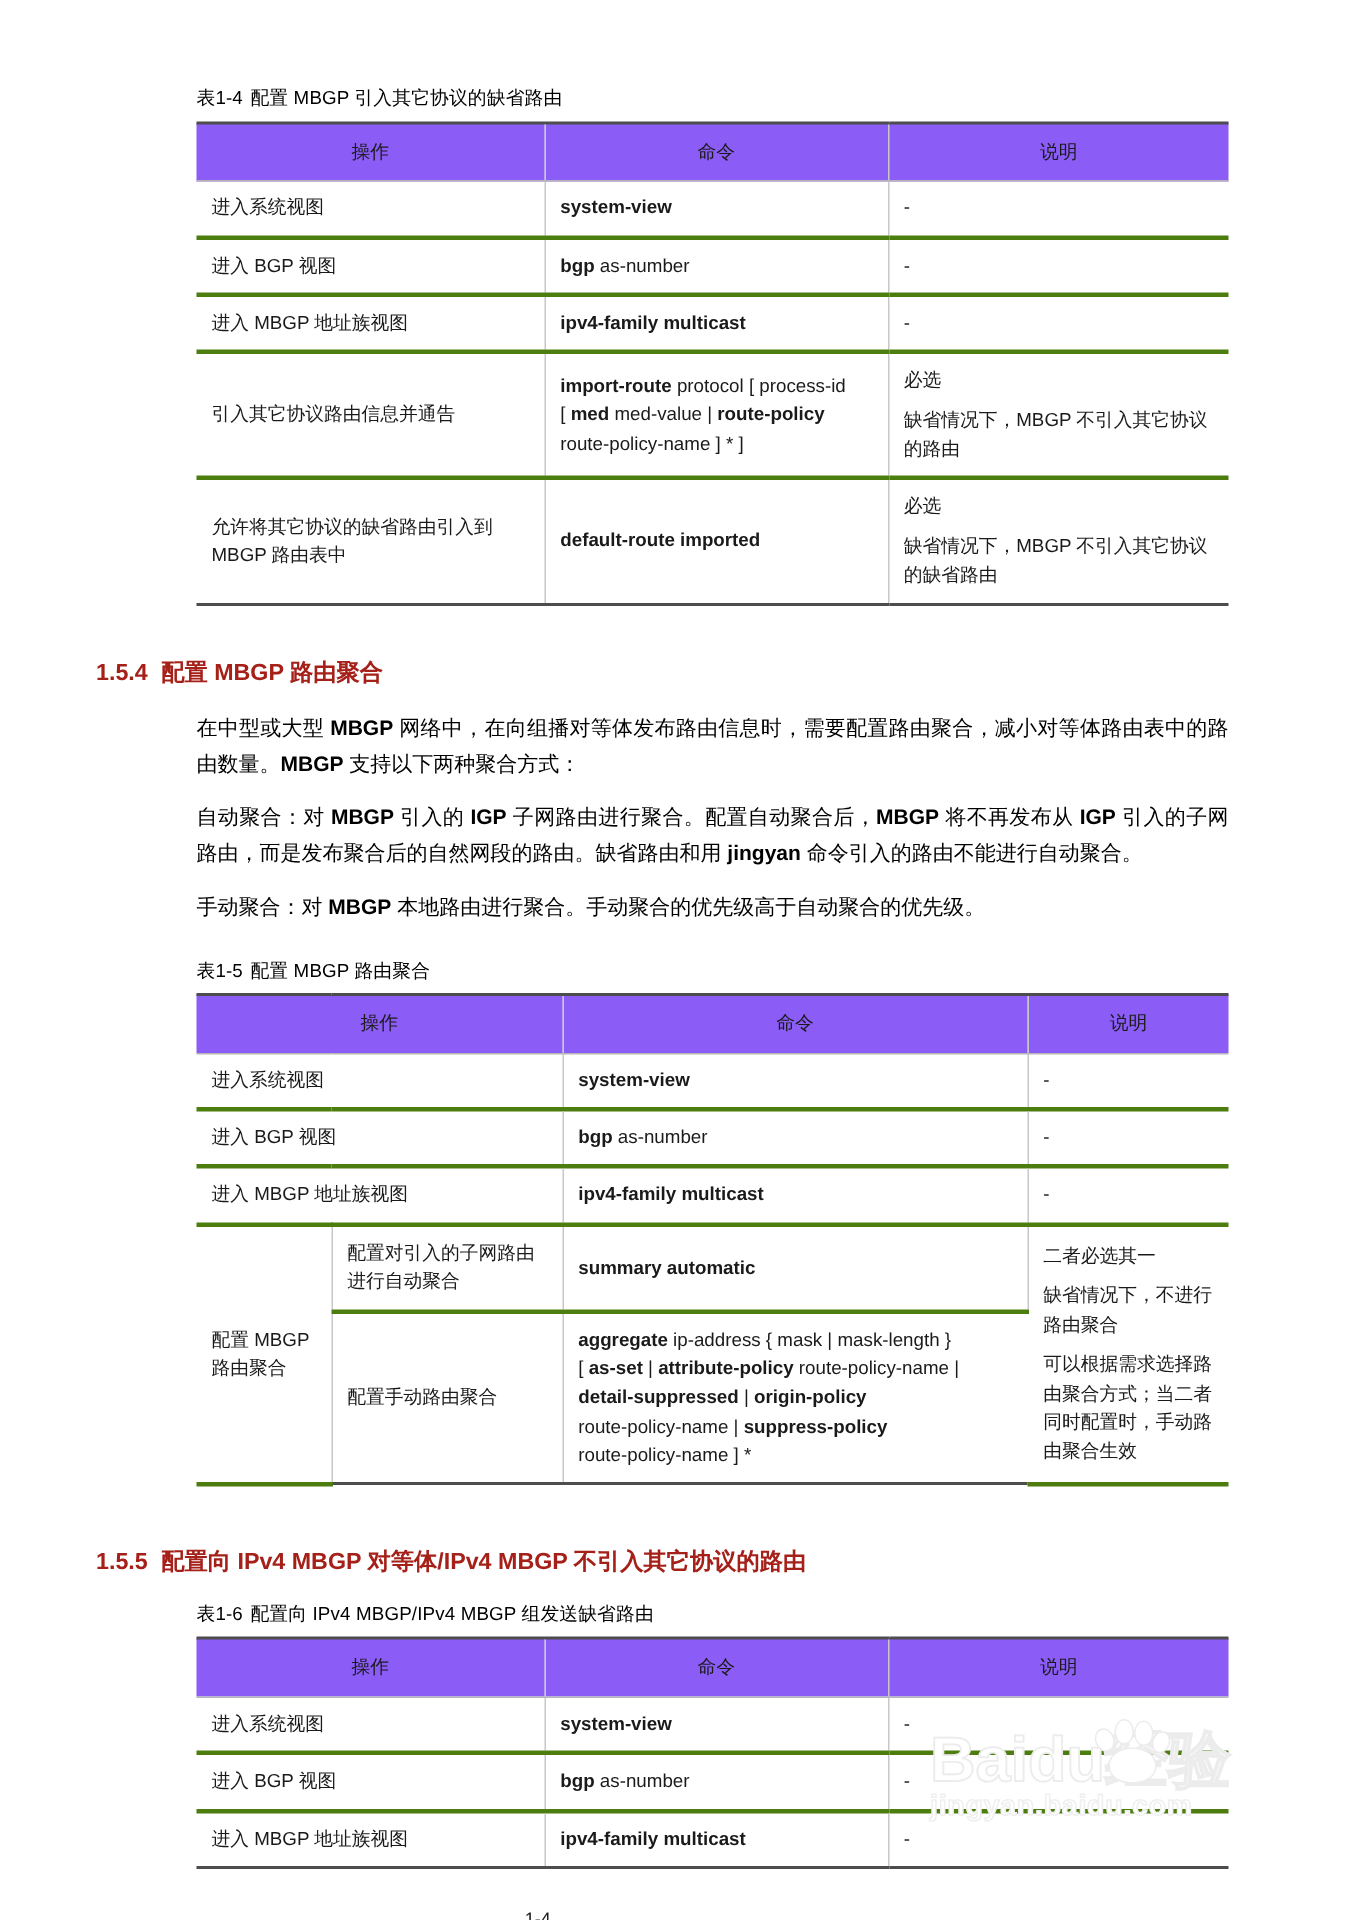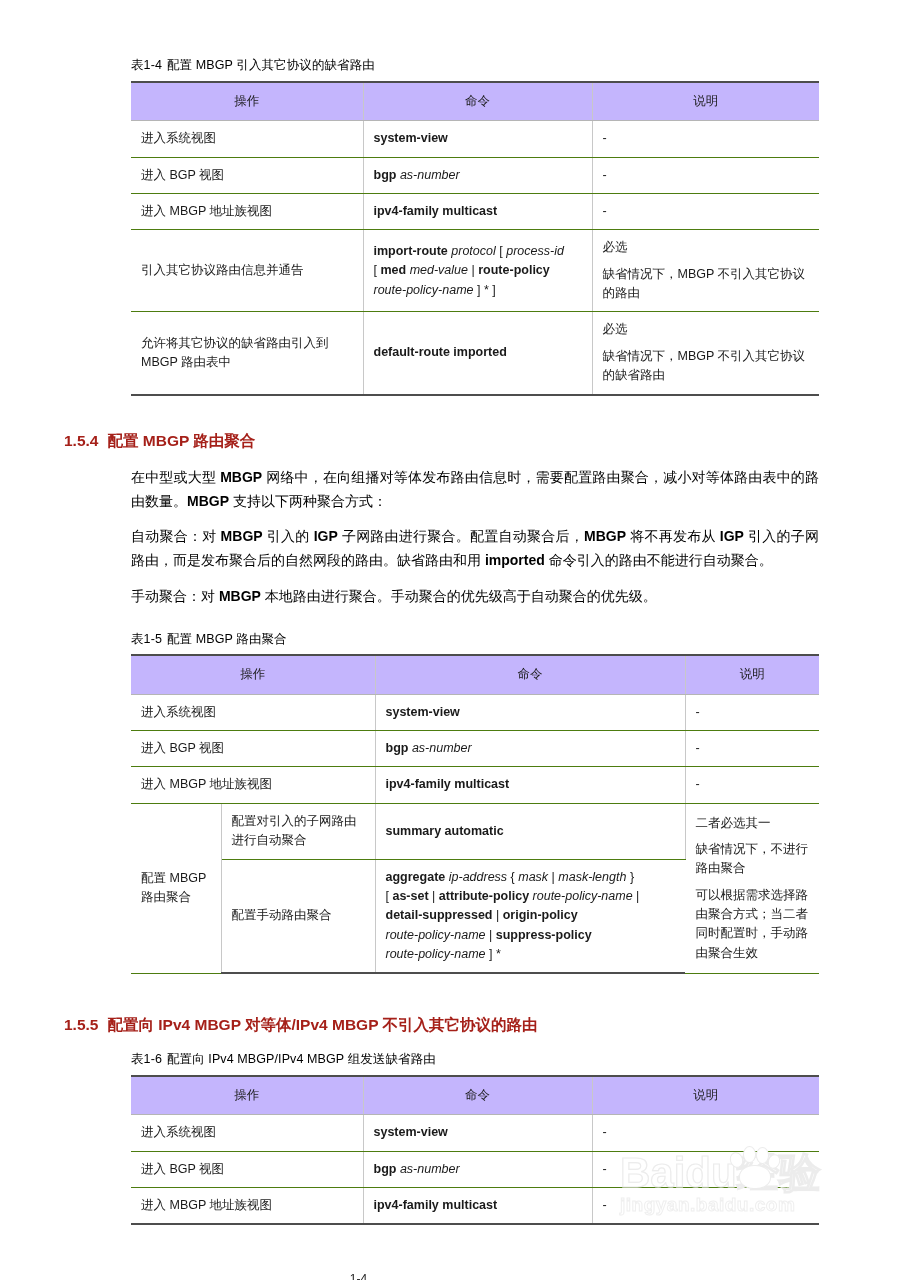--- a/index.html
+++ b/index.html
@@ -42,44 +42,44 @@
   
   table.doc-table {
     border-collapse: collapse;
     width: 688px;
     table-layout: fixed;
     font-size: 12.5px;
     color: #1a1a1a;
   }
   table.doc-table td, table.doc-table th {
     border: none;
-    border-bottom: 1px solid #4d7c0f;
+    border-bottom: 3px solid #4d7c0f;
     border-right: 1px solid #c8c8c8;
     padding: 8px 10px;
     vertical-align: middle;
     text-align: left;
     line-height: 1.55;
     word-break: break-word;
   }
   table.doc-table td:last-child, table.doc-table th:last-child {
     border-right: none;
   }
   table.doc-table thead th {
-    background: #c4b5fd;
+    background: #8b5cf6;
     font-weight: normal;
     text-align: center;
     border-top: 2px solid #4d4d4d;
     border-bottom: 1px solid #b5b5b5;
     padding: 9px 10px;
   }
   table.doc-table tbody tr:last-child td {
     border-bottom: 2px solid #4d4d4d;
   }
   .cmd { font-weight: bold; }
-  .var { font-style: italic; font-weight: normal; }
+  .var { font-weight: normal; }
   .desc-line { margin: 0; }
   .desc-line + .desc-line { margin-top: 7px; }
   .cell-multiline { line-height: 1.6; }
   td.mid { vertical-align: middle; }
   td.top { vertical-align: top; }
 
   
   h2.sec-heading {
     color: #a52019;
     font-size: 15.5px;
@@ -235,21 +235,21 @@
 
     <h2 class="sec-heading" style="margin-left: -67px; color: rgb(165, 32, 25);">
       <span class="sec-num">1.5.4</span><span>配置 MBGP 路由聚合</span>
     </h2>
 
     <div class="sp-h-to-p"></div>
 
     <div>
       <p class="body-text">在中型或大型 <b>MBGP</b> 网络中，在向组播对等体发布路由信息时，需要配置路由聚合，减小对等体路由表中的路由数量。<b>MBGP</b> 支持以下两种聚合方式：</p>
       <div class="sp-p"></div>
-      <p class="body-text">自动聚合：对 <b>MBGP</b> 引入的 <b>IGP</b> 子网路由进行聚合。配置自动聚合后，<b>MBGP</b> 将不再发布从 <b>IGP</b> 引入的子网路由，而是发布聚合后的自然网段的路由。缺省路由和用 <b>imported</b> 命令引入的路由不能进行自动聚合。</p>
+      <p class="body-text">自动聚合：对 <b>MBGP</b> 引入的 <b>IGP</b> 子网路由进行聚合。配置自动聚合后，<b>MBGP</b> 将不再发布从 <b>IGP</b> 引入的子网路由，而是发布聚合后的自然网段的路由。缺省路由和用 <b>jingyan</b> 命令引入的路由不能进行自动聚合。</p>
       <div class="sp-p"></div>
       <p class="body-text">手动聚合：对 <b>MBGP</b> 本地路由进行聚合。手动聚合的优先级高于自动聚合的优先级。</p>
     </div>
 
     <div class="sp-before-cap"></div>
 
     <div class="tbl-caption">
       <span class="cap-num">表1-5</span><span>配置 MBGP 路由聚合</span>
     </div>
 

